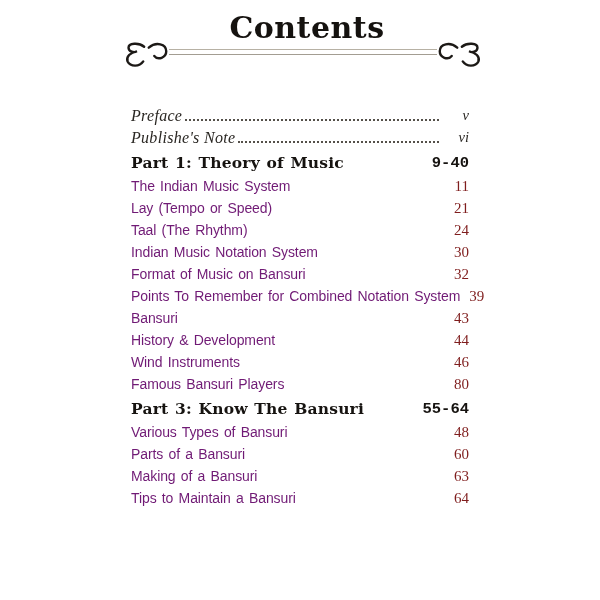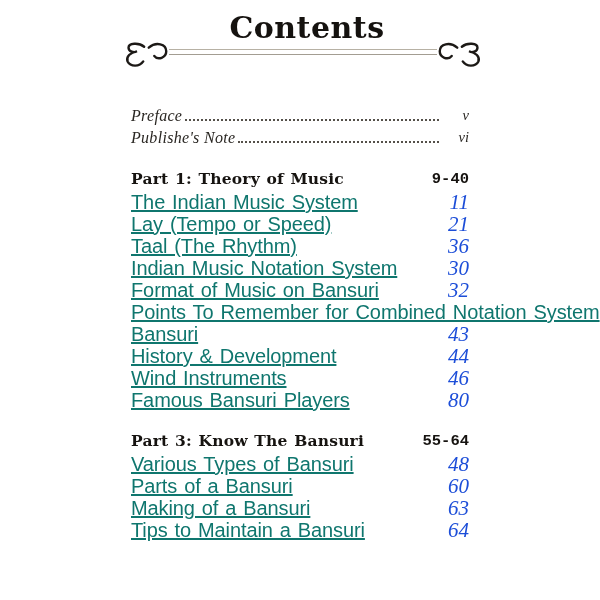--- a/index.html
+++ b/index.html
@@ -25,38 +25,38 @@
   }
 
   
   .toc{position:absolute;left:131px;top:103px;width:338px;}
   .row{display:flex;align-items:flex-end;justify-content:space-between;}
   .row.front{height:22px;font-family:"Liberation Serif",serif;font-style:italic;color:#2a2723;}
   .fm-label{font-size:16px;line-height:19px;letter-spacing:.3px;white-space:nowrap;}
   .leader{flex:1;border-bottom:2px dotted #55504a;margin:0 10px 4px 3px;}
   .fm-page{font-size:14.5px;line-height:19px;min-width:20px;text-align:right;}
 
-  .row.head{height:26px;margin-top:16px;align-items:flex-end;}
+  .row.head{height:26px;margin-top:0;align-items:flex-end;}
   .head-title{
     flex:1;font-family:"DejaVu Serif",serif;font-weight:bold;font-size:15.5px;line-height:20px;
     letter-spacing:.2px;word-spacing:1px;color:#161310;white-space:nowrap;
   }
   .head-pages{
     font-family:Liberation Mono, monospace;font-weight:bold;font-size:15.5px;line-height:20px;
     color:#161310;text-align:right;flex-shrink:0;
   }
 
   .row.entry{height:22px;}
   .entry-title{
-    flex:1;font-size:20px;line-height:18px;letter-spacing:-.1px;word-spacing:1.5px;
-    color:#0f766e;white-space:nowrap;text-decoration:underline;
+    flex:1;font-size:14px;line-height:18px;letter-spacing:-.1px;word-spacing:1.5px;
+    color:#701a75;white-space:nowrap;
   }
   .entry-page{
-    font-family:"Liberation Serif",serif;font-size:21px;line-height:18px;
-    color:#1d4ed8;text-align:right;flex-shrink:0;min-width:24px;font-style:italic;
+    font-family:"Liberation Serif",serif;font-size:15px;line-height:18px;
+    color:#7f1d1d;text-align:right;flex-shrink:0;min-width:24px;
   }
 </style>
 </head>
 <body>
 
 <div class="page">
 
   <div class="title">Contents</div>
 
   <div class="ornament left">
@@ -95,21 +95,21 @@
     <div class="row entry">
       <span class="entry-title">The Indian Music System</span>
       <span class="entry-page">11</span>
     </div>
     <div class="row entry">
       <span class="entry-title">Lay (Tempo or Speed)</span>
       <span class="entry-page">21</span>
     </div>
     <div class="row entry">
       <span class="entry-title">Taal (The Rhythm)</span>
-      <span class="entry-page">36</span>
+      <span class="entry-page">24</span>
     </div>
     <div class="row entry">
       <span class="entry-title">Indian Music Notation System</span>
       <span class="entry-page">30</span>
     </div>
     <div class="row entry">
       <span class="entry-title">Format of Music on Bansuri</span>
       <span class="entry-page">32</span>
     </div>
     <div class="row entry">

